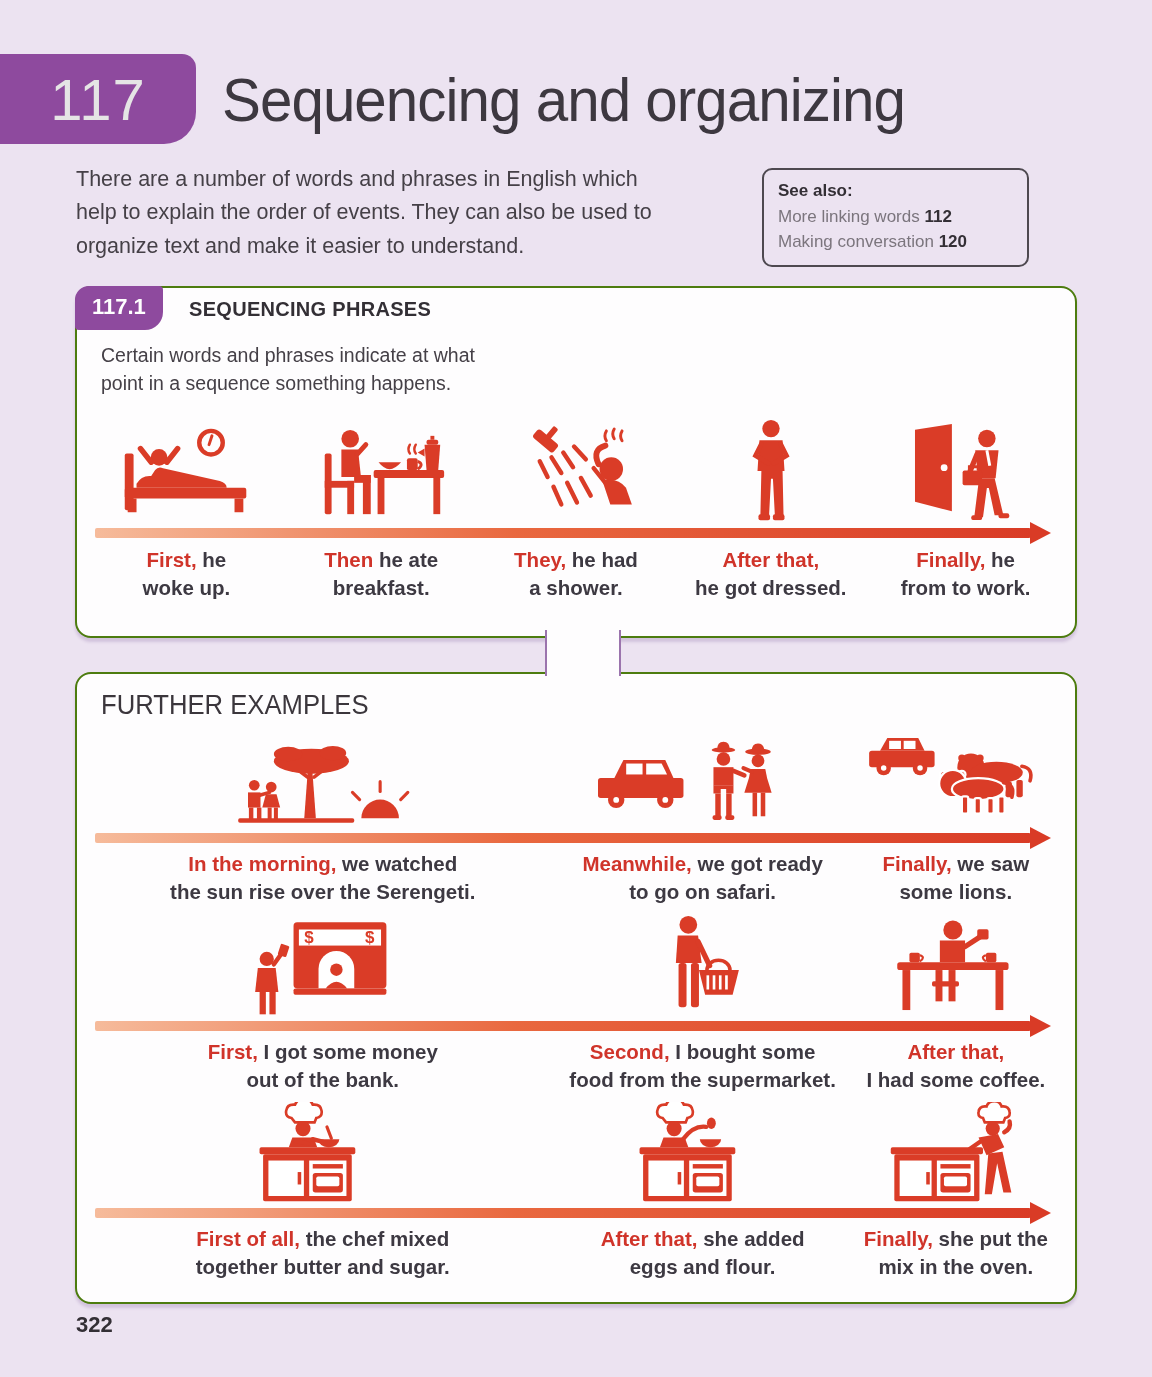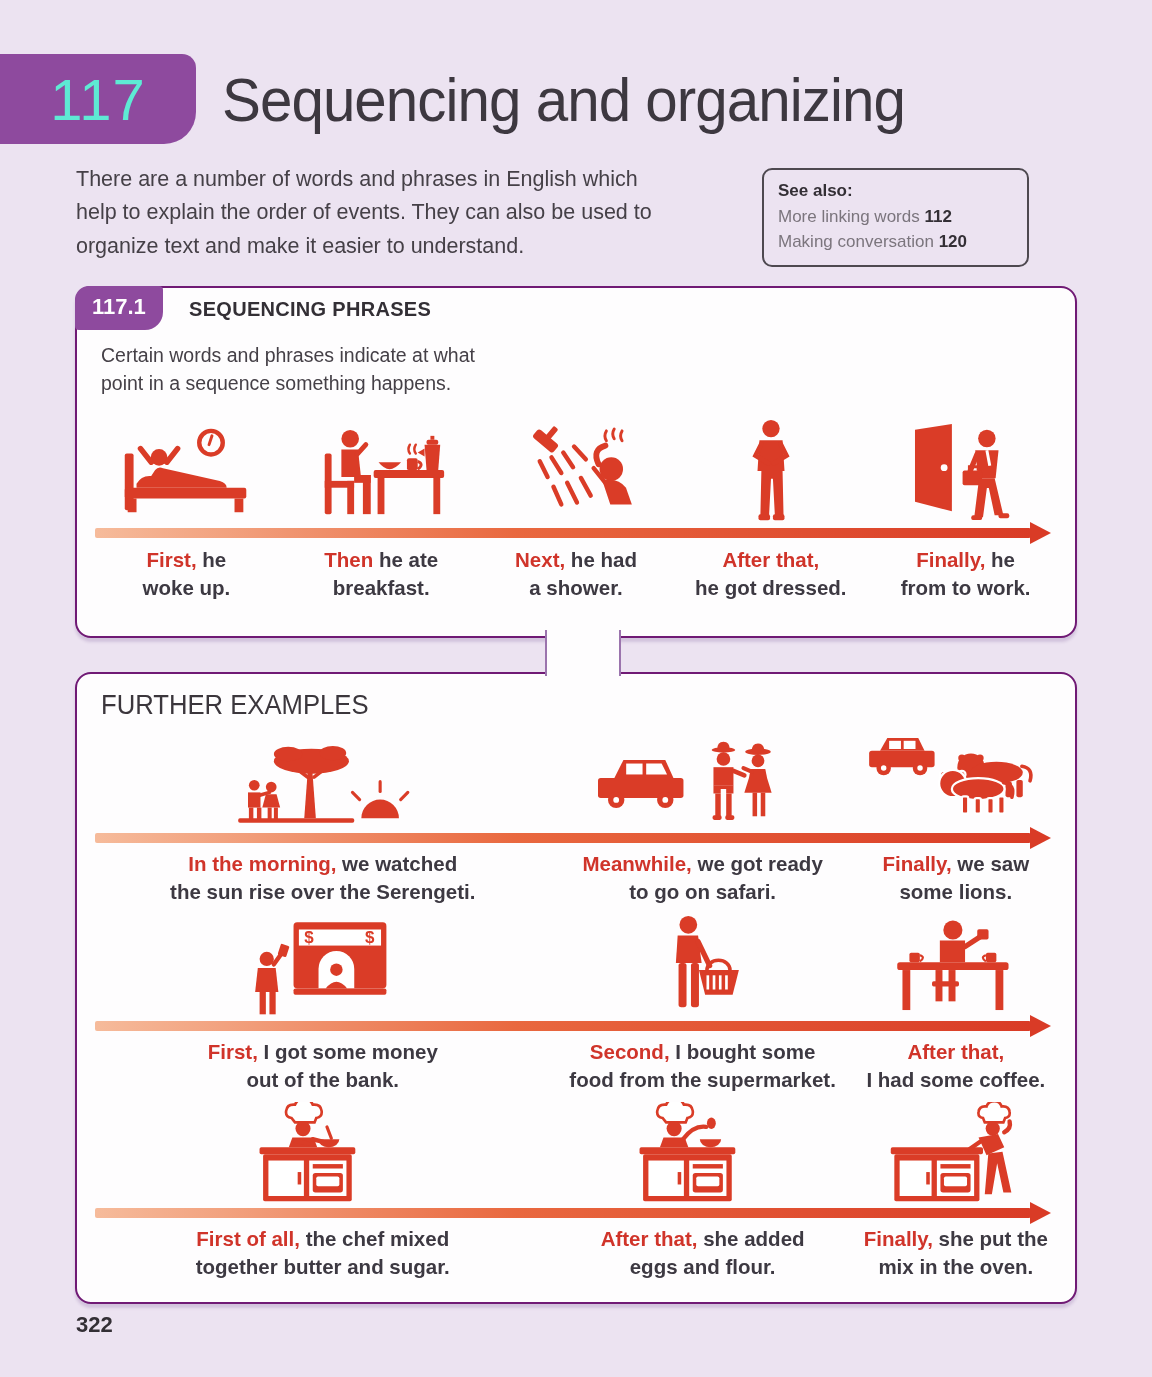--- a/index.html
+++ b/index.html
@@ -6,21 +6,21 @@
   body{
     width:1152px;height:1377px;position:relative;overflow:hidden;
     background:#ece3f1;
     font-family:"Liberation Sans",sans-serif;color:#3b373d;
   }
   
   .chapter-badge{
     position:absolute;top:54px;left:0;width:196px;height:90px;
     background:#8e4a9e;border-radius:0 14px 32px 0;
     display:flex;align-items:center;justify-content:center;
-    color:#5eead4;font-size:58px;font-weight:200;letter-spacing:1px;
+    color:#e5e5e5;font-size:58px;font-weight:200;letter-spacing:1px;
   }
   .page-title{
     position:absolute;top:58px;left:222px;white-space:nowrap;
     font-size:62px;font-weight:200;color:#3d3840;letter-spacing:-1px;
     transform:scaleX(.94);transform-origin:left center;line-height:84px;
   }
   .intro{
     position:absolute;top:163px;left:76px;width:588px;
     font-size:21.5px;line-height:1.55;color:#454047;
   }
@@ -29,21 +29,21 @@
     border:2px solid #4e4950;border-radius:10px;padding:8px 14px 10px;
     font-size:17px;line-height:1.5;background:transparent;
   }
   .see-also-title{font-weight:bold;color:#332f35}
   .see-also-line{color:#7b757d}
   .see-also-line b{color:#332f35}
 
   
   .panel{
     position:absolute;left:75px;width:1002px;box-sizing:border-box;
-    background:#fefdfe;border:2px solid #701a75;border-radius:16px;
+    background:#fefdfe;border:2px solid #4d7c0f;border-radius:16px;
     box-shadow:0 4px 3px rgba(120,80,150,.22);
   }
   .panel1{top:286px;height:352px}
   .panel2{top:672px;height:632px}
   .connector{
     position:absolute;left:545px;top:630px;width:72px;height:46px;
     background:#fefdfe;border-left:2px solid #9b74ad;border-right:2px solid #9b74ad;
     z-index:4;
   }
   .sec-badge{
@@ -220,21 +220,21 @@
           <rect x="66" y="96" width="11" height="5" rx="2"></rect>
           <rect x="94" y="94" width="11" height="5" rx="2"></rect>
         </svg>
           </span>
         </div>
     </div>
     <div class="arrow"></div>
     <div class="caps-row">
       <div class="cap"><span class="kw">First,</span><span> he</span><br><span>woke up.</span></div>
       <div class="cap"><span class="kw">Then</span><span> he ate</span><br><span>breakfast.</span></div>
-      <div class="cap"><span class="kw">Next,</span><span> he had</span><br><span>a shower.</span></div>
+      <div class="cap"><span class="kw">They,</span><span> he had</span><br><span>a shower.</span></div>
       <div class="cap"><span class="kw">After that,</span><span></span><br><span>he got dressed.</span></div>
       <div class="cap"><span class="kw">Finally,</span><span> he</span><br><span>from to work.</span></div>
     </div>
   </div>
 </div>
 
 <div class="connector"></div>
 
 <div class="panel panel2">
   <div class="further-title">FURTHER EXAMPLES</div>

